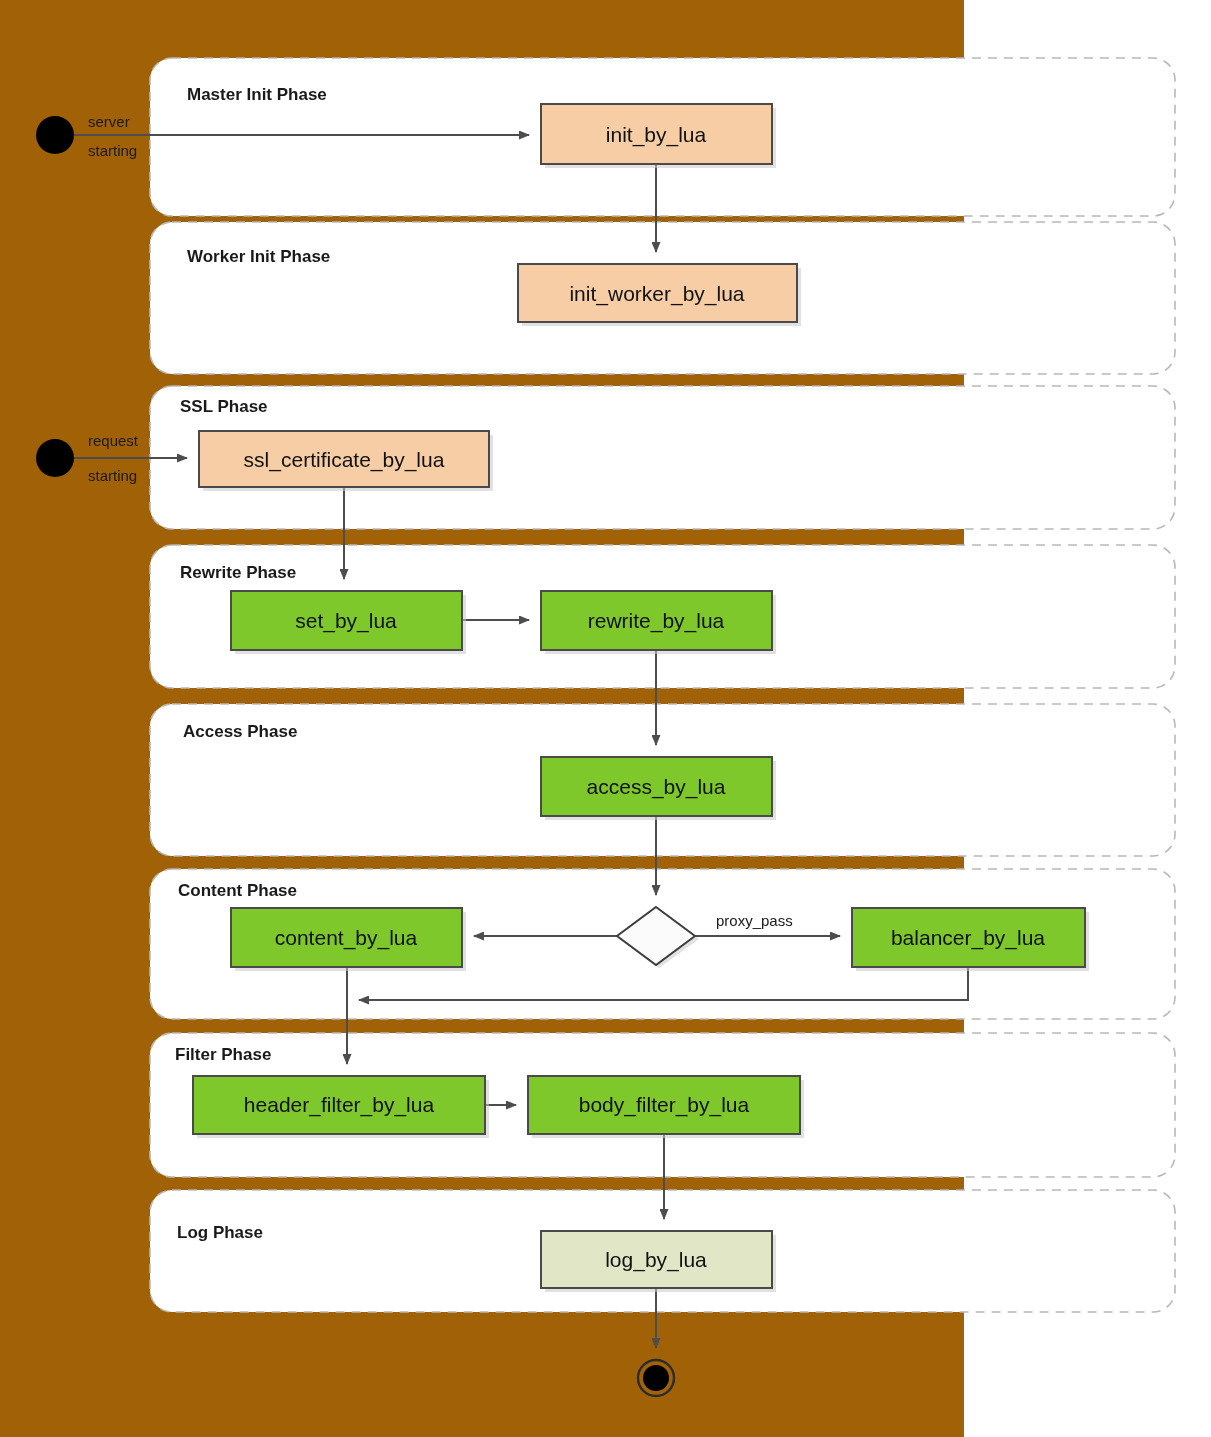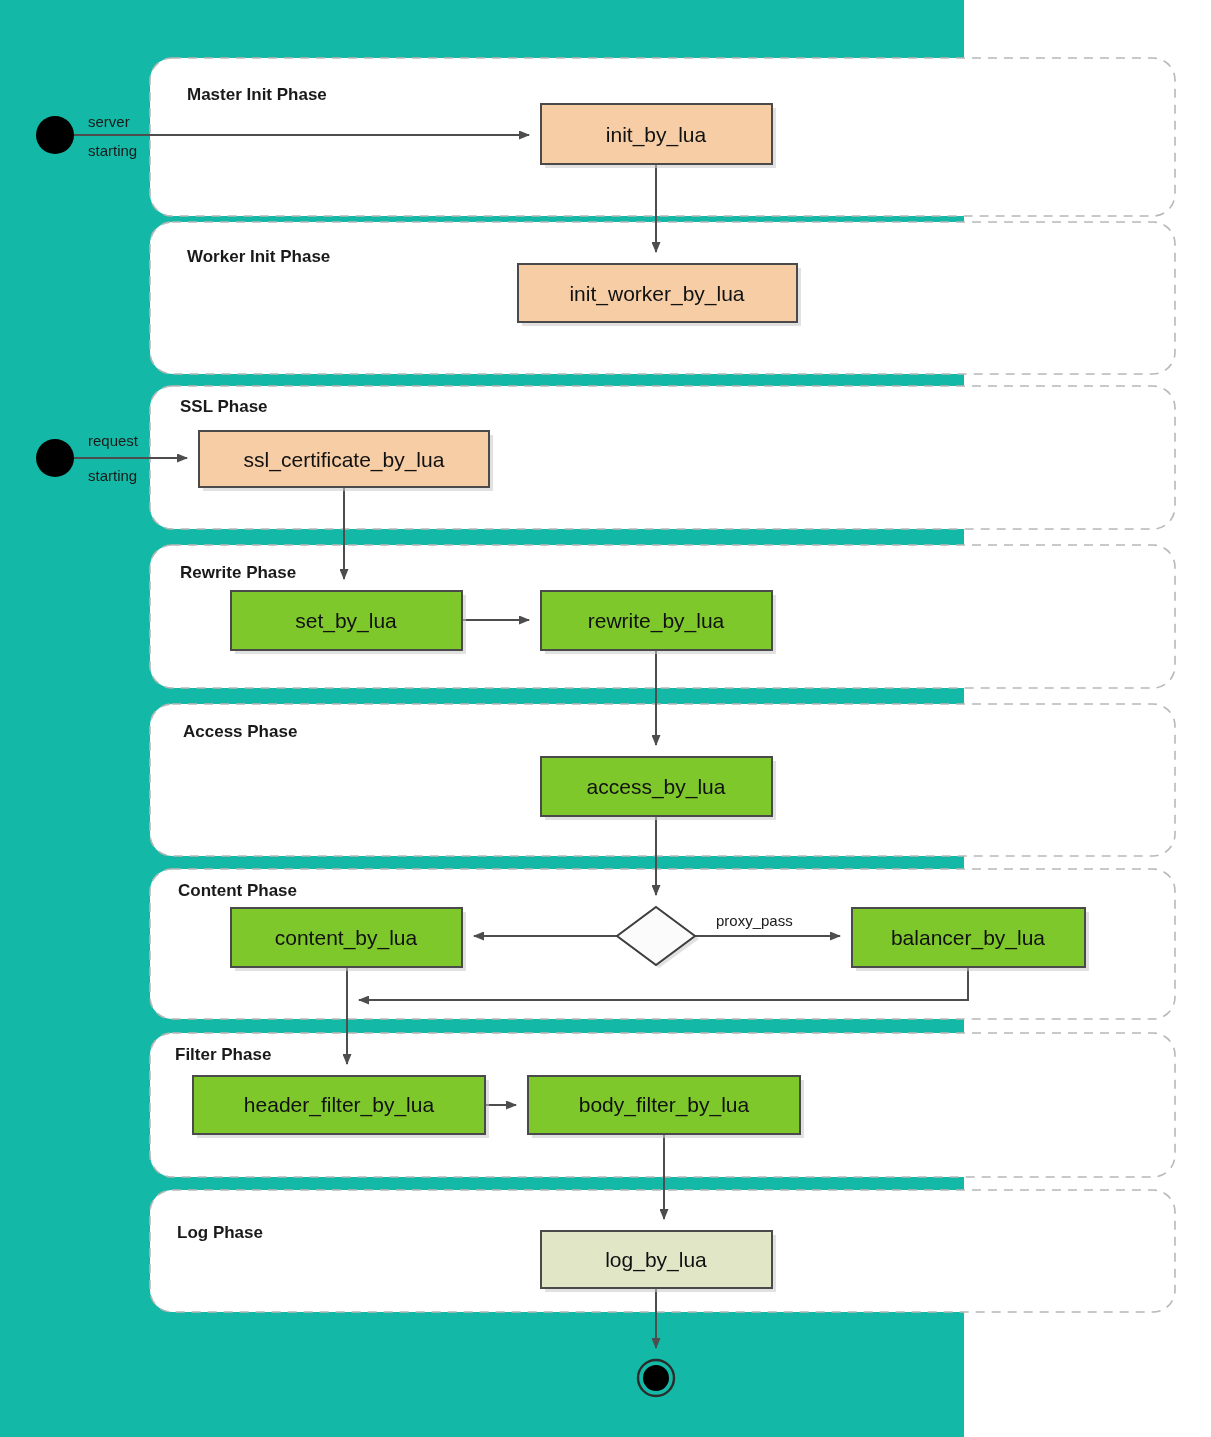--- a/index.html
+++ b/index.html
@@ -10,21 +10,21 @@
   body {
     width: 1211px;
     height: 1437px;
     font-family: "Liberation Sans", sans-serif;
     overflow: hidden;
   }
   #diagram-root {
     position: relative;
     width: 964px;
     height: 1437px;
-    background: #14b8a6;
+    background: #a16207;
   }
   svg.canvas {
     position: absolute;
     top: 0;
     left: 0;
     width: 1211px;
     height: 1437px;
   }
   .phase-frame {
     fill: #ffffff;

